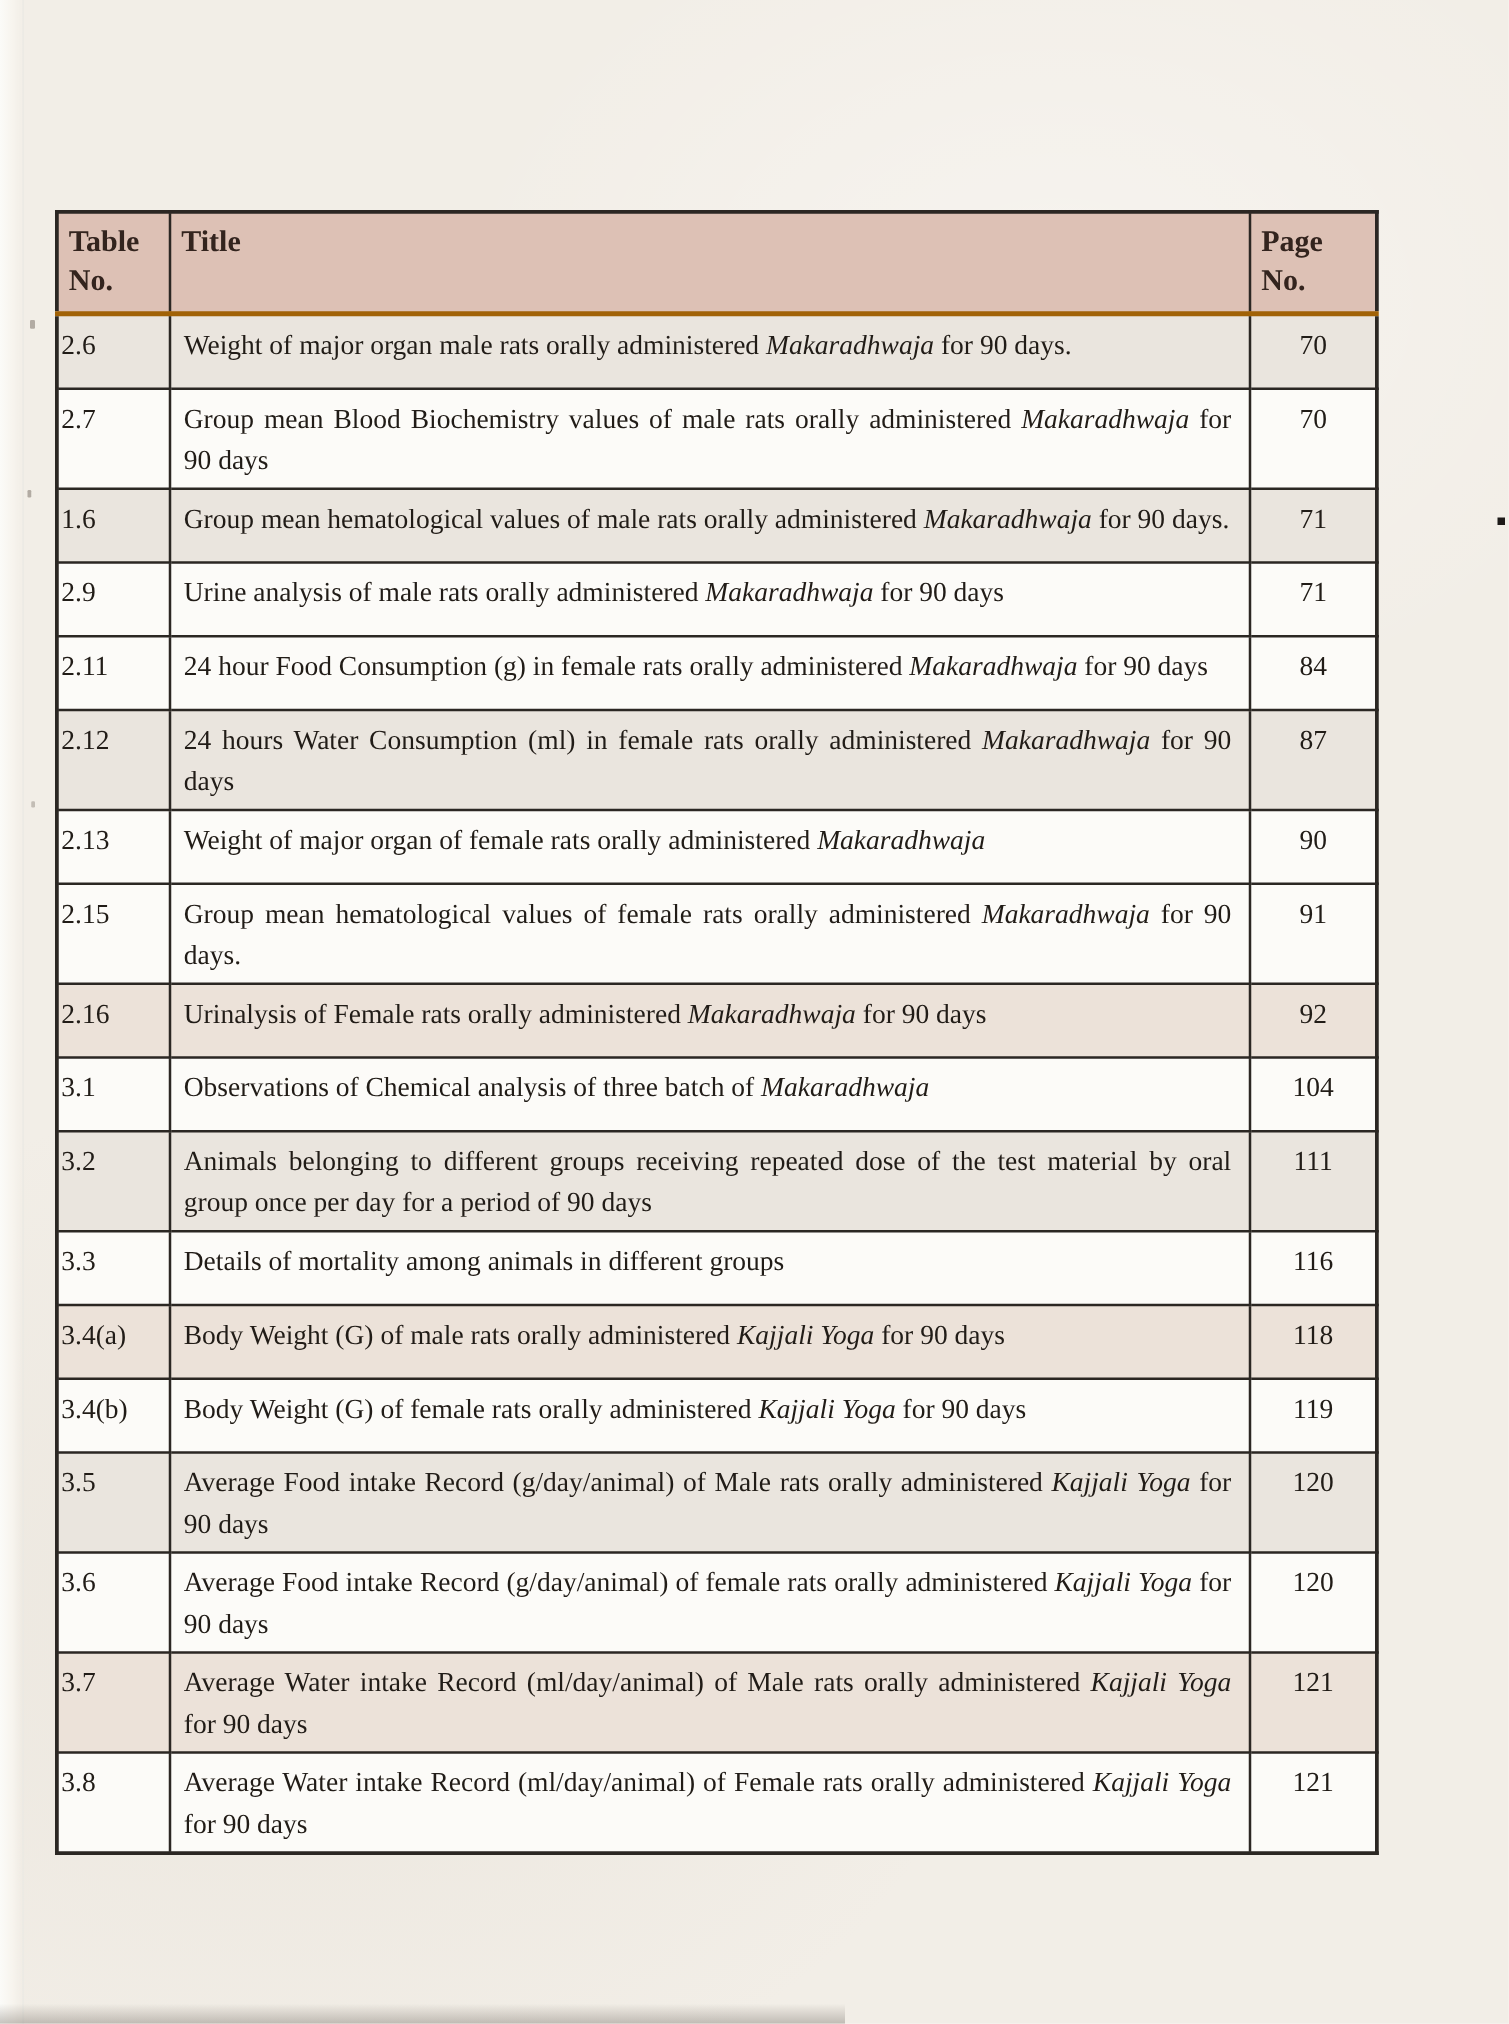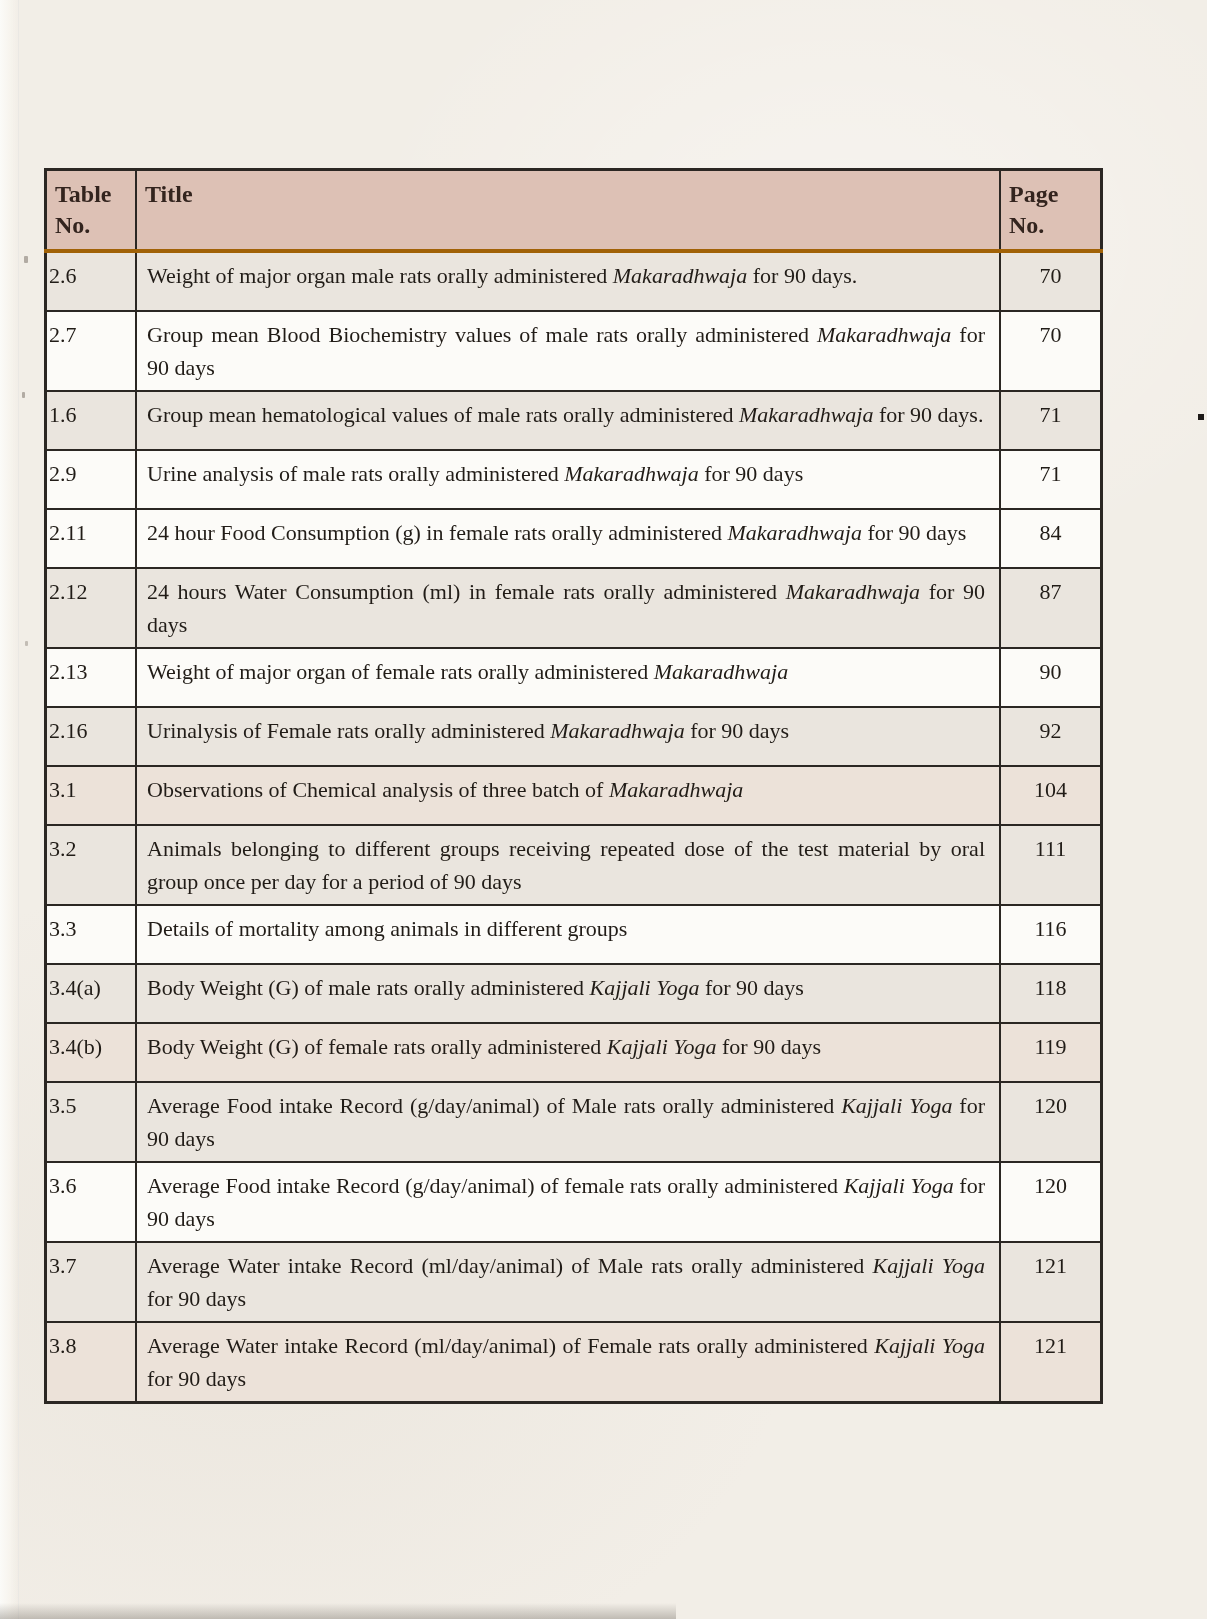--- a/index.html
+++ b/index.html
@@ -111,20 +111,25 @@
         <tr class="shaded">
     <td class="no"><span>2.12</span></td>
     <td class="title"><span class="pre">24 hours Water Consumption (ml) in female rats orally administered </span><i class="ital">Makaradhwaja</i><span class="post"> for 90 days</span></td>
     <td class="page"><span>87</span></td>
   </tr>
         <tr>
     <td class="no"><span>2.13</span></td>
     <td class="title"><span class="pre">Weight of major organ of female rats orally administered </span><i class="ital">Makaradhwaja</i><span class="post"></span></td>
     <td class="page"><span>90</span></td>
   </tr>
+        <tr>
+    <td class="no"><span>2.15</span></td>
+    <td class="title"><span class="pre">Group mean hematological values of female rats orally administered </span><i class="ital">Makaradhwaja</i><span class="post"> for 90 days.</span></td>
+    <td class="page"><span>91</span></td>
+  </tr>
         <tr class="shaded">
     <td class="no"><span>2.16</span></td>
     <td class="title"><span class="pre">Urinalysis of Female rats orally administered </span><i class="ital">Makaradhwaja</i><span class="post"> for 90 days</span></td>
     <td class="page"><span>92</span></td>
   </tr>
         <tr>
     <td class="no"><span>3.1</span></td>
     <td class="title"><span class="pre">Observations of Chemical analysis of three batch of </span><i class="ital">Makaradhwaja</i><span class="post"></span></td>
     <td class="page"><span>104</span></td>
   </tr>

